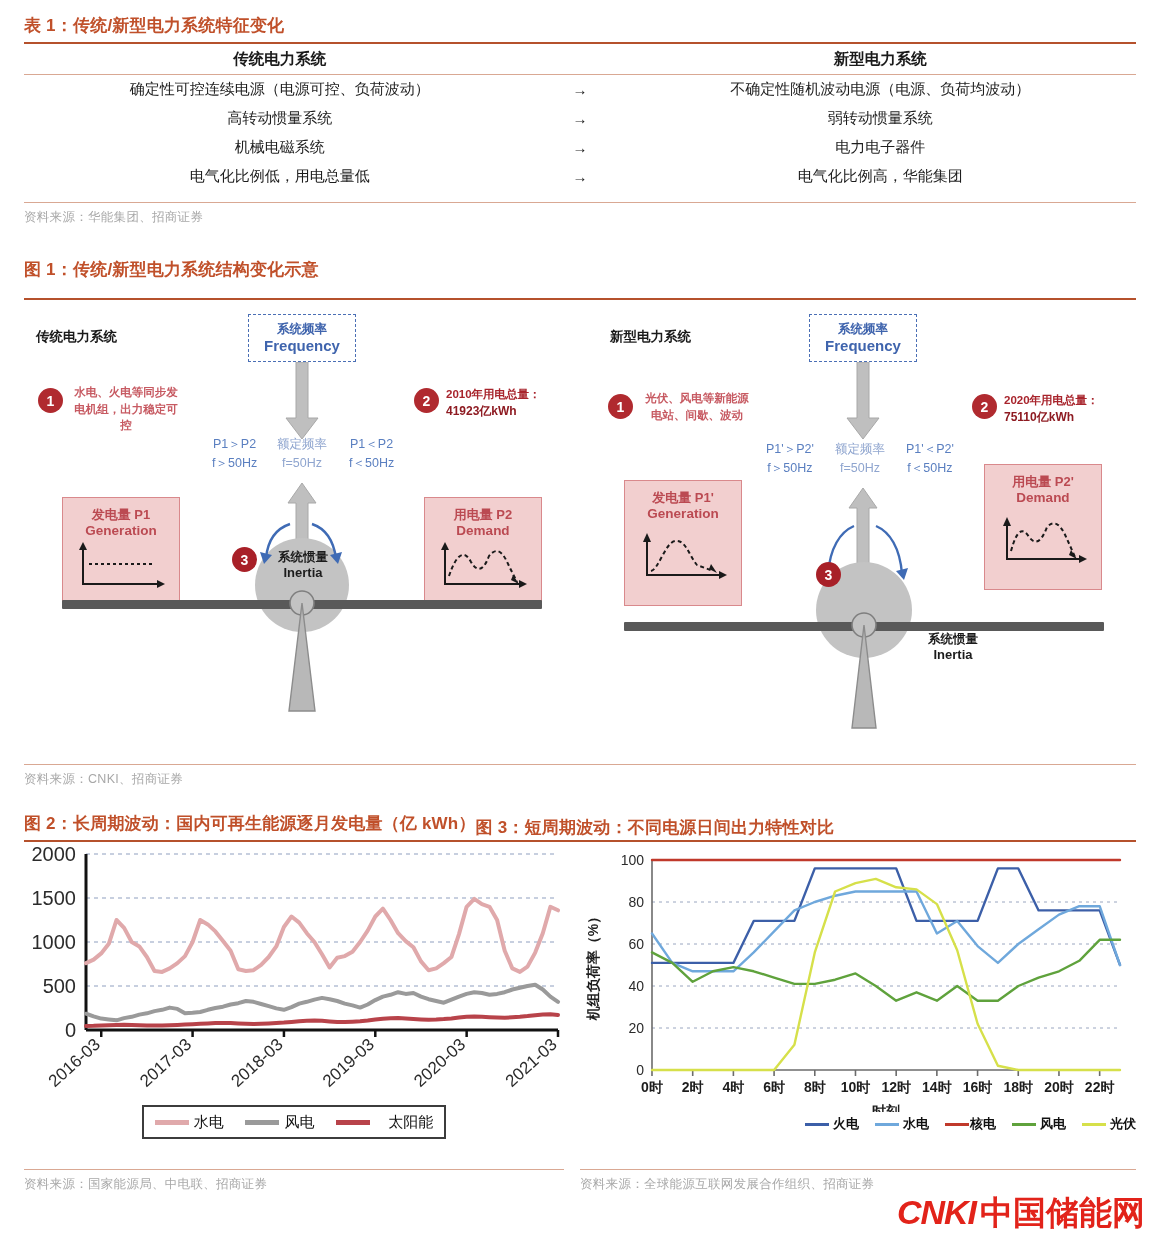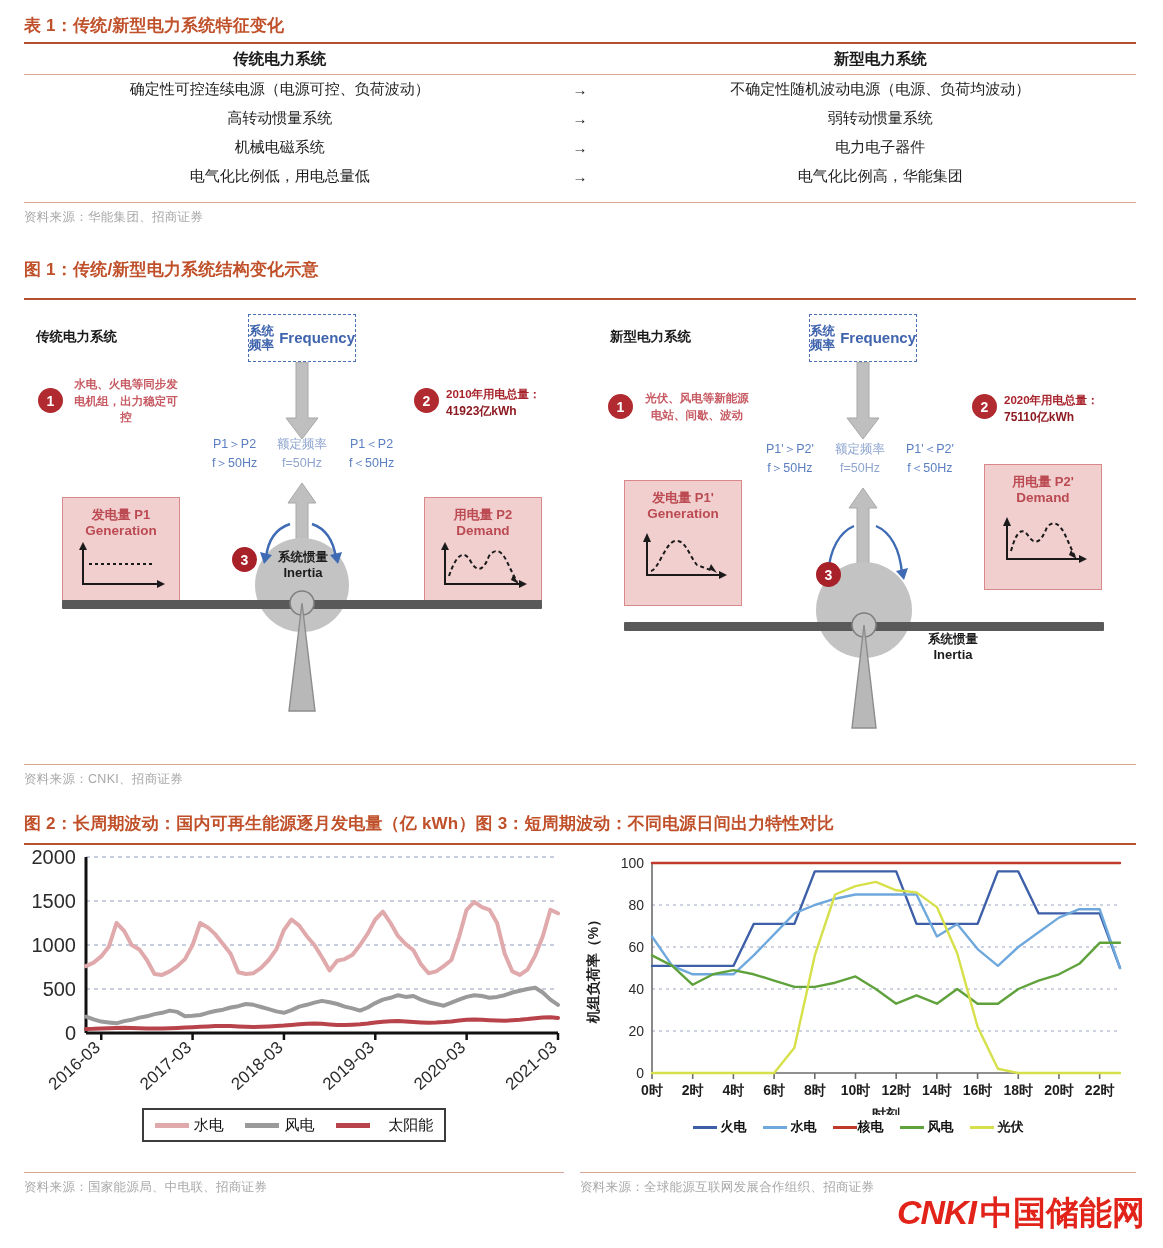--- a/index.html
+++ b/index.html
@@ -27,21 +27,21 @@
 
   
   #fig1{position:absolute;left:24px;top:258px;width:1112px;}
   #fig1-body{position:relative;height:455px;}
   .diagram{position:absolute;top:0;width:556px;height:455px;}
   .dg-left{left:0;}
   .dg-right{left:556px;}
 
   .sys-label{position:absolute;font-size:13.5px;font-weight:bold;color:#1a1a1a;}
   .freq-box{position:absolute;width:108px;height:48px;border:1.6px dashed #4a6fb5;
-            box-sizing:border-box;display:flex;flex-direction:row;
+            box-sizing:border-box;display:flex;flex-direction:column;
             align-items:center;justify-content:center;line-height:1.15;}
   .freq-cn{font-size:12.5px;font-weight:bold;color:#3f64ad;}
   .freq-en{font-size:15px;font-weight:bold;color:#3f64ad;}
 
   .arrow-down{position:absolute;width:34px;}
   .arrow-up{position:absolute;width:30px;}
 
   .badge{position:absolute;width:25px;height:25px;border-radius:50%;
          background:#b02a2f;color:#fff;font-size:14px;font-weight:bold;
          display:flex;align-items:center;justify-content:center;}
@@ -64,21 +64,21 @@
 
   .beam{position:absolute;height:9px;background:#595959;border-radius:1px;}
   .inertia-circle{position:absolute;border-radius:50%;background:#c3c3c3;}
   .inertia-text{position:absolute;text-align:center;line-height:1.2;}
   .inertia-text .cn{font-size:12.5px;font-weight:bold;color:#1c1c1c;}
   .inertia-text .en{font-size:13px;font-weight:bold;color:#1c1c1c;}
   #fig1-src{margin-top:4px;padding-top:5px;}
 
   
   #figs{position:absolute;left:24px;top:812px;width:1112px;}
-  #figs-titles{display:flex;}
+  #figs-titles{display:flex;align-items:flex-end;}
   #figs-body{position:relative;height:320px;}
   .chart-wrap{position:absolute;top:0;}
   #chart2{left:0;width:540px;}
   #chart3{left:556px;width:556px;}
   #figs-src{display:flex;margin-top:2px;padding-top:5px;}
 
   
   #watermark{position:absolute;right:18px;bottom:12px;display:flex;align-items:baseline;}
   #wm-en{font-size:34px;font-weight:bold;color:#e2231a;letter-spacing:-1px;font-style:italic;}
   #wm-cn{font-size:33px;font-weight:bold;color:#e2231a;margin-left:4px;}
@@ -136,21 +136,21 @@
       <div class="freq-box" style="left:224px;top:14px">
         <span class="freq-cn">系统频率</span>
         <span class="freq-en">Frequency</span>
       </div>
 
       <svg class="arrow-down" style="left:261px;top:62px" width="34" height="78" viewBox="0 0 34 78">
         <polygon points="11,0 23,0 23,56 33,56 17,77 1,56 11,56" fill="#bfbfbf" stroke="#a8a8a8" stroke-width="1"></polygon>
       </svg>
 
       <div class="badge" style="left:14px;top:88px">1</div>
-      <div class="note" style="left:48px;top:76px;width:108px">水电、火电等同步发电机组，出力稳定可控</div>
+      <div class="note" style="left:48px;top:84px;width:108px">水电、火电等同步发电机组，出力稳定可控</div>
 
       <div class="badge" style="left:390px;top:88px">2</div>
       <div class="note right-note" style="left:422px;top:86px;width:130px">
         <span>2010年用电总量：</span><br>
         <b>41923亿kWh</b>
       </div>
 
       <div class="fcmp" style="left:188px;top:135px">
         <span>P1＞P2</span><br>
         <span>f＞50Hz</span>
@@ -301,21 +301,21 @@
 
   <div id="fig1-src">
     <div class="rule-thin"></div>
     <div class="src" style="padding-top:6px">资料来源：CNKI、招商证券</div>
   </div>
 </section>
 
 <section id="figs">
   <div id="figs-titles">
     <div class="sec-title" style="padding-bottom:5px;white-space:nowrap">图 2：长周期波动：国内可再生能源逐月发电量（亿 kWh）</div>
-    <div class="sec-title" style="padding-bottom:8px;white-space:nowrap">图 3：短周期波动：不同电源日间出力特性对比</div>
+    <div class="sec-title" style="padding-bottom:1px;white-space:nowrap">图 3：短周期波动：不同电源日间出力特性对比</div>
   </div>
   <div class="rule-thick"></div>
 
   <div id="figs-body">
 
     <div class="chart-wrap" id="chart2">
       <svg id="svg2" width="540" height="255" viewBox="0 0 540 255">
           <text x="52" y="195" text-anchor="end" font-size="20" fill="#2b2b2b" font-family="&quot;Liberation Sans&quot;,sans-serif">0</text>
           <line x1="62" y1="144" x2="534" y2="144" stroke="#8f9fbf" stroke-width="1" stroke-dasharray="4,4"></line>
           <text x="52" y="151" text-anchor="end" font-size="20" fill="#2b2b2b" font-family="&quot;Liberation Sans&quot;,sans-serif">500</text>
@@ -412,21 +412,21 @@
           <line x1="519.6521739130435" y1="228" x2="519.6521739130435" y2="234" stroke="#6b6b6b" stroke-width="1.6"></line>
           <text x="519.6521739130435" y="250" text-anchor="middle" font-size="14" fill="#1d1d1d" font-weight="bold" font-family="&quot;Liberation Sans&quot;,sans-serif">22时</text>
           <text x="306" y="274" text-anchor="middle" font-size="14" font-weight="bold" fill="#1d1d1d" font-family="&quot;Liberation Sans&quot;,sans-serif">时刻</text>
           <text x="18" y="123" text-anchor="middle" font-size="14" font-weight="bold" fill="#1d1d1d" transform="rotate(-90,18,123)" font-family="&quot;Liberation Sans&quot;,sans-serif">机组负荷率（%）</text>
           <path d="M72.0 120.9 L92.3 120.9 L112.7 120.9 L133.0 120.9 L153.4 120.9 L173.7 78.9 L194.1 78.9 L214.4 78.9 L234.8 26.4 L255.1 26.4 L275.5 26.4 L295.8 26.4 L316.2 26.4 L336.5 78.9 L356.9 78.9 L377.2 78.9 L397.6 78.9 L417.9 26.4 L438.3 26.4 L458.6 68.4 L479.0 68.4 L499.3 68.4 L519.7 68.4 L540.0 123.0" fill="none" stroke="#3c5fa8" stroke-width="2.4" stroke-linejoin="round" stroke-linecap="round"></path>
           <path d="M72.0 91.5 L92.3 120.9 L112.7 129.3 L133.0 129.3 L153.4 129.3 L173.7 110.4 L194.1 89.4 L214.4 68.4 L234.8 60.0 L255.1 53.7 L275.5 49.5 L295.8 49.5 L316.2 49.5 L336.5 49.5 L356.9 91.5 L377.2 78.9 L397.6 104.1 L417.9 120.9 L438.3 102.0 L458.6 87.3 L479.0 72.6 L499.3 64.2 L519.7 64.2 L540.0 123.0" fill="none" stroke="#6fa8dc" stroke-width="2.4" stroke-linejoin="round" stroke-linecap="round"></path>
           <path d="M72.0 18.0 L92.3 18.0 L112.7 18.0 L133.0 18.0 L153.4 18.0 L173.7 18.0 L194.1 18.0 L214.4 18.0 L234.8 18.0 L255.1 18.0 L275.5 18.0 L295.8 18.0 L316.2 18.0 L336.5 18.0 L356.9 18.0 L377.2 18.0 L397.6 18.0 L417.9 18.0 L438.3 18.0 L458.6 18.0 L479.0 18.0 L499.3 18.0 L519.7 18.0 L540.0 18.0" fill="none" stroke="#c0392b" stroke-width="2.4" stroke-linejoin="round" stroke-linecap="round"></path>
           <path d="M72.0 110.4 L92.3 120.9 L112.7 139.8 L133.0 129.3 L153.4 125.1 L173.7 129.3 L194.1 135.6 L214.4 141.9 L234.8 141.9 L255.1 137.7 L275.5 131.4 L295.8 144.0 L316.2 158.7 L336.5 150.3 L356.9 158.7 L377.2 144.0 L397.6 158.7 L417.9 158.7 L438.3 144.0 L458.6 135.6 L479.0 129.3 L499.3 118.8 L519.7 97.8 L540.0 97.8" fill="none" stroke="#5fa23c" stroke-width="2.4" stroke-linejoin="round" stroke-linecap="round"></path>
           <path d="M72.0 228.0 L92.3 228.0 L112.7 228.0 L133.0 228.0 L153.4 228.0 L173.7 228.0 L194.1 228.0 L214.4 202.8 L234.8 110.4 L255.1 49.5 L275.5 41.1 L295.8 36.9 L316.2 45.3 L336.5 47.4 L356.9 62.1 L377.2 108.3 L397.6 181.8 L417.9 223.8 L438.3 228.0 L458.6 228.0 L479.0 228.0 L499.3 228.0 L519.7 228.0 L540.0 228.0" fill="none" stroke="#d6e04a" stroke-width="2.4" stroke-linejoin="round" stroke-linecap="round"></path>
         </svg>
-      <div id="legend3" style="display:flex;align-items:center;justify-content:center;gap:16px;height:24px;margin-top:-4px;">
+      <div id="legend3" style="display:flex;align-items:center;justify-content:flex-end;gap:16px;height:24px;margin-top:-4px;">
           <div style="display: flex; align-items: center; gap: 4px;">
             <span style="display: inline-block; width: 24px; height: 3px; background: rgb(60, 95, 168);"></span>
             <span style="font-size: 13px; color: rgb(17, 17, 17); font-weight: bold;">火电</span>
           </div>
           <div style="display: flex; align-items: center; gap: 4px;">
             <span style="display: inline-block; width: 24px; height: 3px; background: rgb(111, 168, 220);"></span>
             <span style="font-size: 13px; color: rgb(17, 17, 17); font-weight: bold;">水电</span>
           </div>
           <div style="display: flex; align-items: center; gap: 1px;">
             <span style="display: inline-block; width: 24px; height: 3px; background: rgb(192, 57, 43);"></span>

